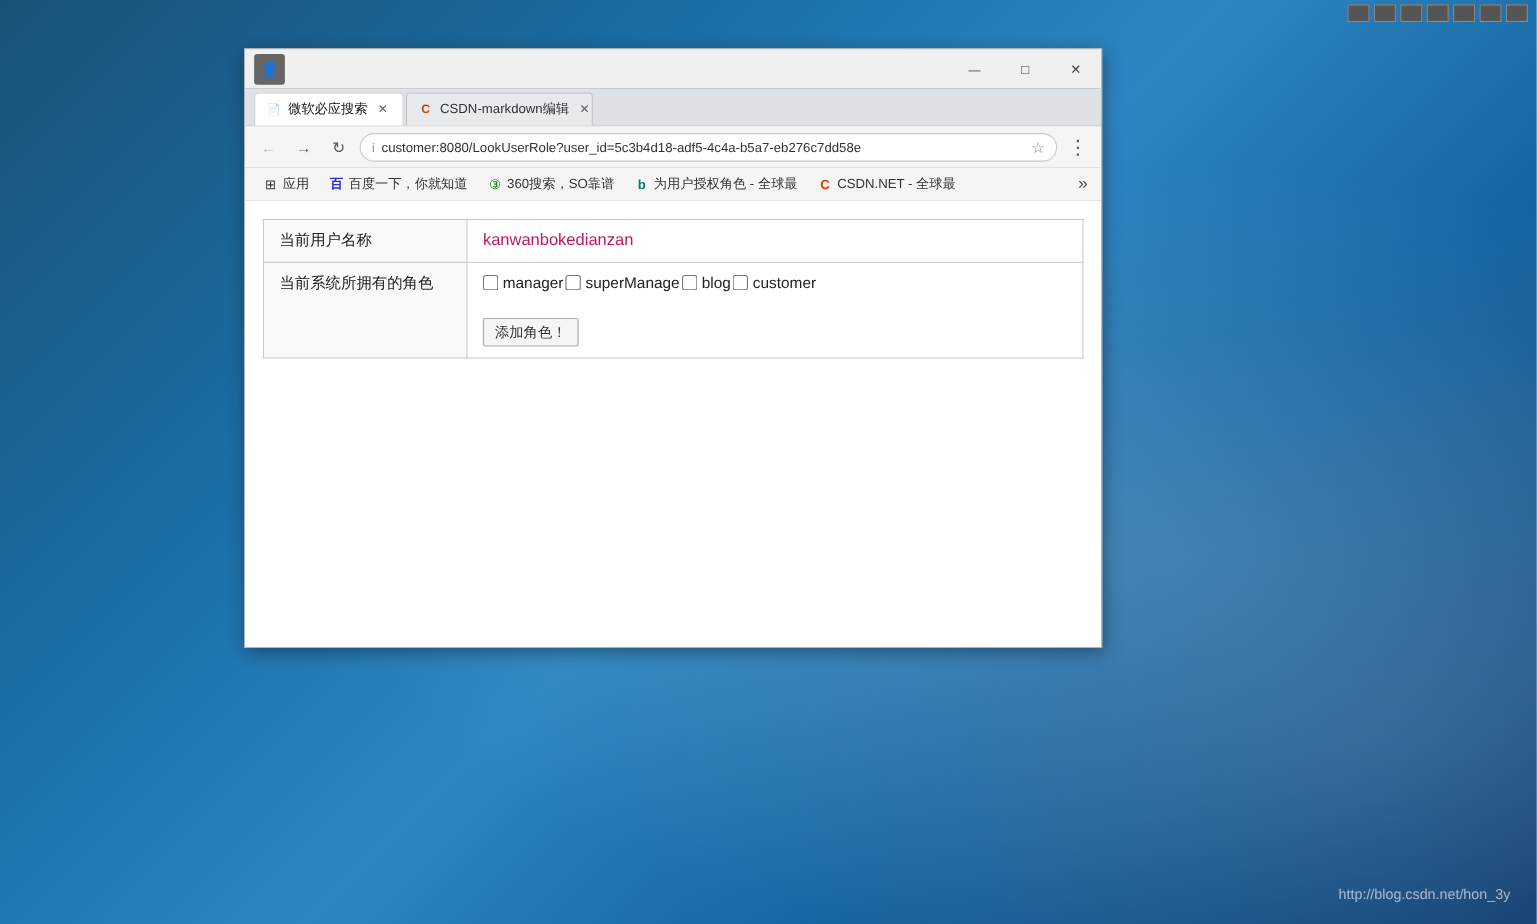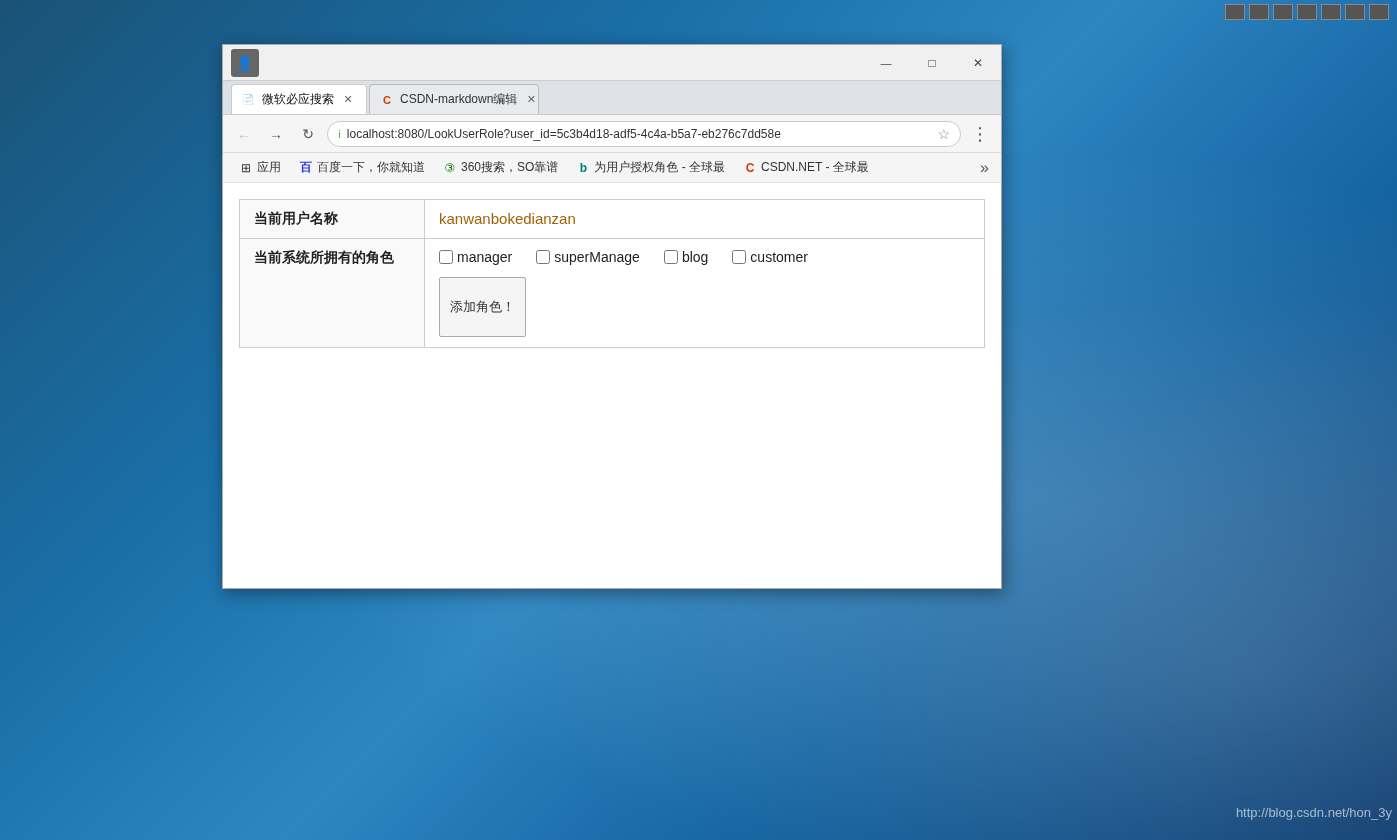--- a/index.html
+++ b/index.html
@@ -36,21 +36,21 @@
       height: 16px;
       background: #555;
       border: 1px solid #888;
       display: inline-block;
     }
 
     
     .watermark {
       position: absolute;
       bottom: 20px;
-      right: 5px;
+      right: 24px;
       color: rgba(255,255,255,0.6);
       font-size: 13px;
     }
 
     
     .browser-window {
       position: absolute;
       top: 44px;
       left: 222px;
       width: 780px;
@@ -305,54 +305,54 @@
       border: 1px solid #ccc;
       padding: 10px 14px;
       vertical-align: top;
     }
 
     .label-cell {
       background: #f9f9f9;
       font-size: 14px;
       color: #222;
       width: 185px;
-      font-weight: bold;
+      font-weight: normal;
     }
 
     .value-cell {
       font-size: 14px;
       color: #222;
       min-height: 36px;
     }
 
     .role-checkboxes {
       display: flex;
       align-items: center;
-      gap: 24px;
+      gap: 2px;
       flex-wrap: wrap;
-      margin-bottom: 12px;
+      margin-bottom: 24px;
     }
 
     .role-checkbox-item {
       display: flex;
       align-items: center;
       gap: 4px;
       font-size: 14px;
       color: #222;
     }
 
     .role-checkbox-item input[type="checkbox"] {
       width: 14px;
       height: 14px;
     }
 
     .add-role-btn {
       border: 1px solid #aaa;
       background: #f5f5f5;
-      padding: 20px 10px;
+      padding: 3px 10px;
       font-size: 13px;
       color: #333;
       cursor: pointer;
       border-radius: 2px;
       font-family: inherit;
     }
 
     
     .minimize-symbol::before { content: '—'; font-size: 11px; }
     .maximize-symbol::before { content: '□'; font-size: 12px; }
@@ -414,21 +414,21 @@
       <span>←</span>
     </button>
     <button class="nav-btn">
       <span>→</span>
     </button>
     <button class="nav-btn">
       <span>↻</span>
     </button>
     <div class="url-bar">
       <span class="url-lock">ℹ</span>
-      <span class="url-text">localhost:8080/LookUserRole?user_id=5c3b4d18-adf5-4c4a-b5a7-eb276c7dd58e</span>
+      <span class="url-text">customer:8080/LookUserRole?user_id=5c3b4d18-adf5-4c4a-b5a7-eb276c7dd58e</span>
       <span class="star-btn">☆</span>
     </div>
     <button class="menu-btn">
       <span>⋮</span>
     </button>
   </div>
 
   <div class="bookmarks-bar">
     <div class="bookmark-item">
       <span class="bookmark-icon">⊞</span>
@@ -455,21 +455,21 @@
 
   <div class="page-content">
     <table class="role-table">
       <tbody>
 
         <tr>
           <td class="label-cell">
             <span>当前用户名称</span>
           </td>
           <td class="value-cell">
-            <span style="font-size:15px;color:#a16207;">kanwanbokedianzan</span>
+            <span style="font-size:15px;color:#be185d;">kanwanbokedianzan</span>
           </td>
         </tr>
 
 
         <tr>
           <td class="label-cell">
             <span>当前系统所拥有的角色</span>
           </td>
           <td class="value-cell">
             <div class="role-checkboxes">

